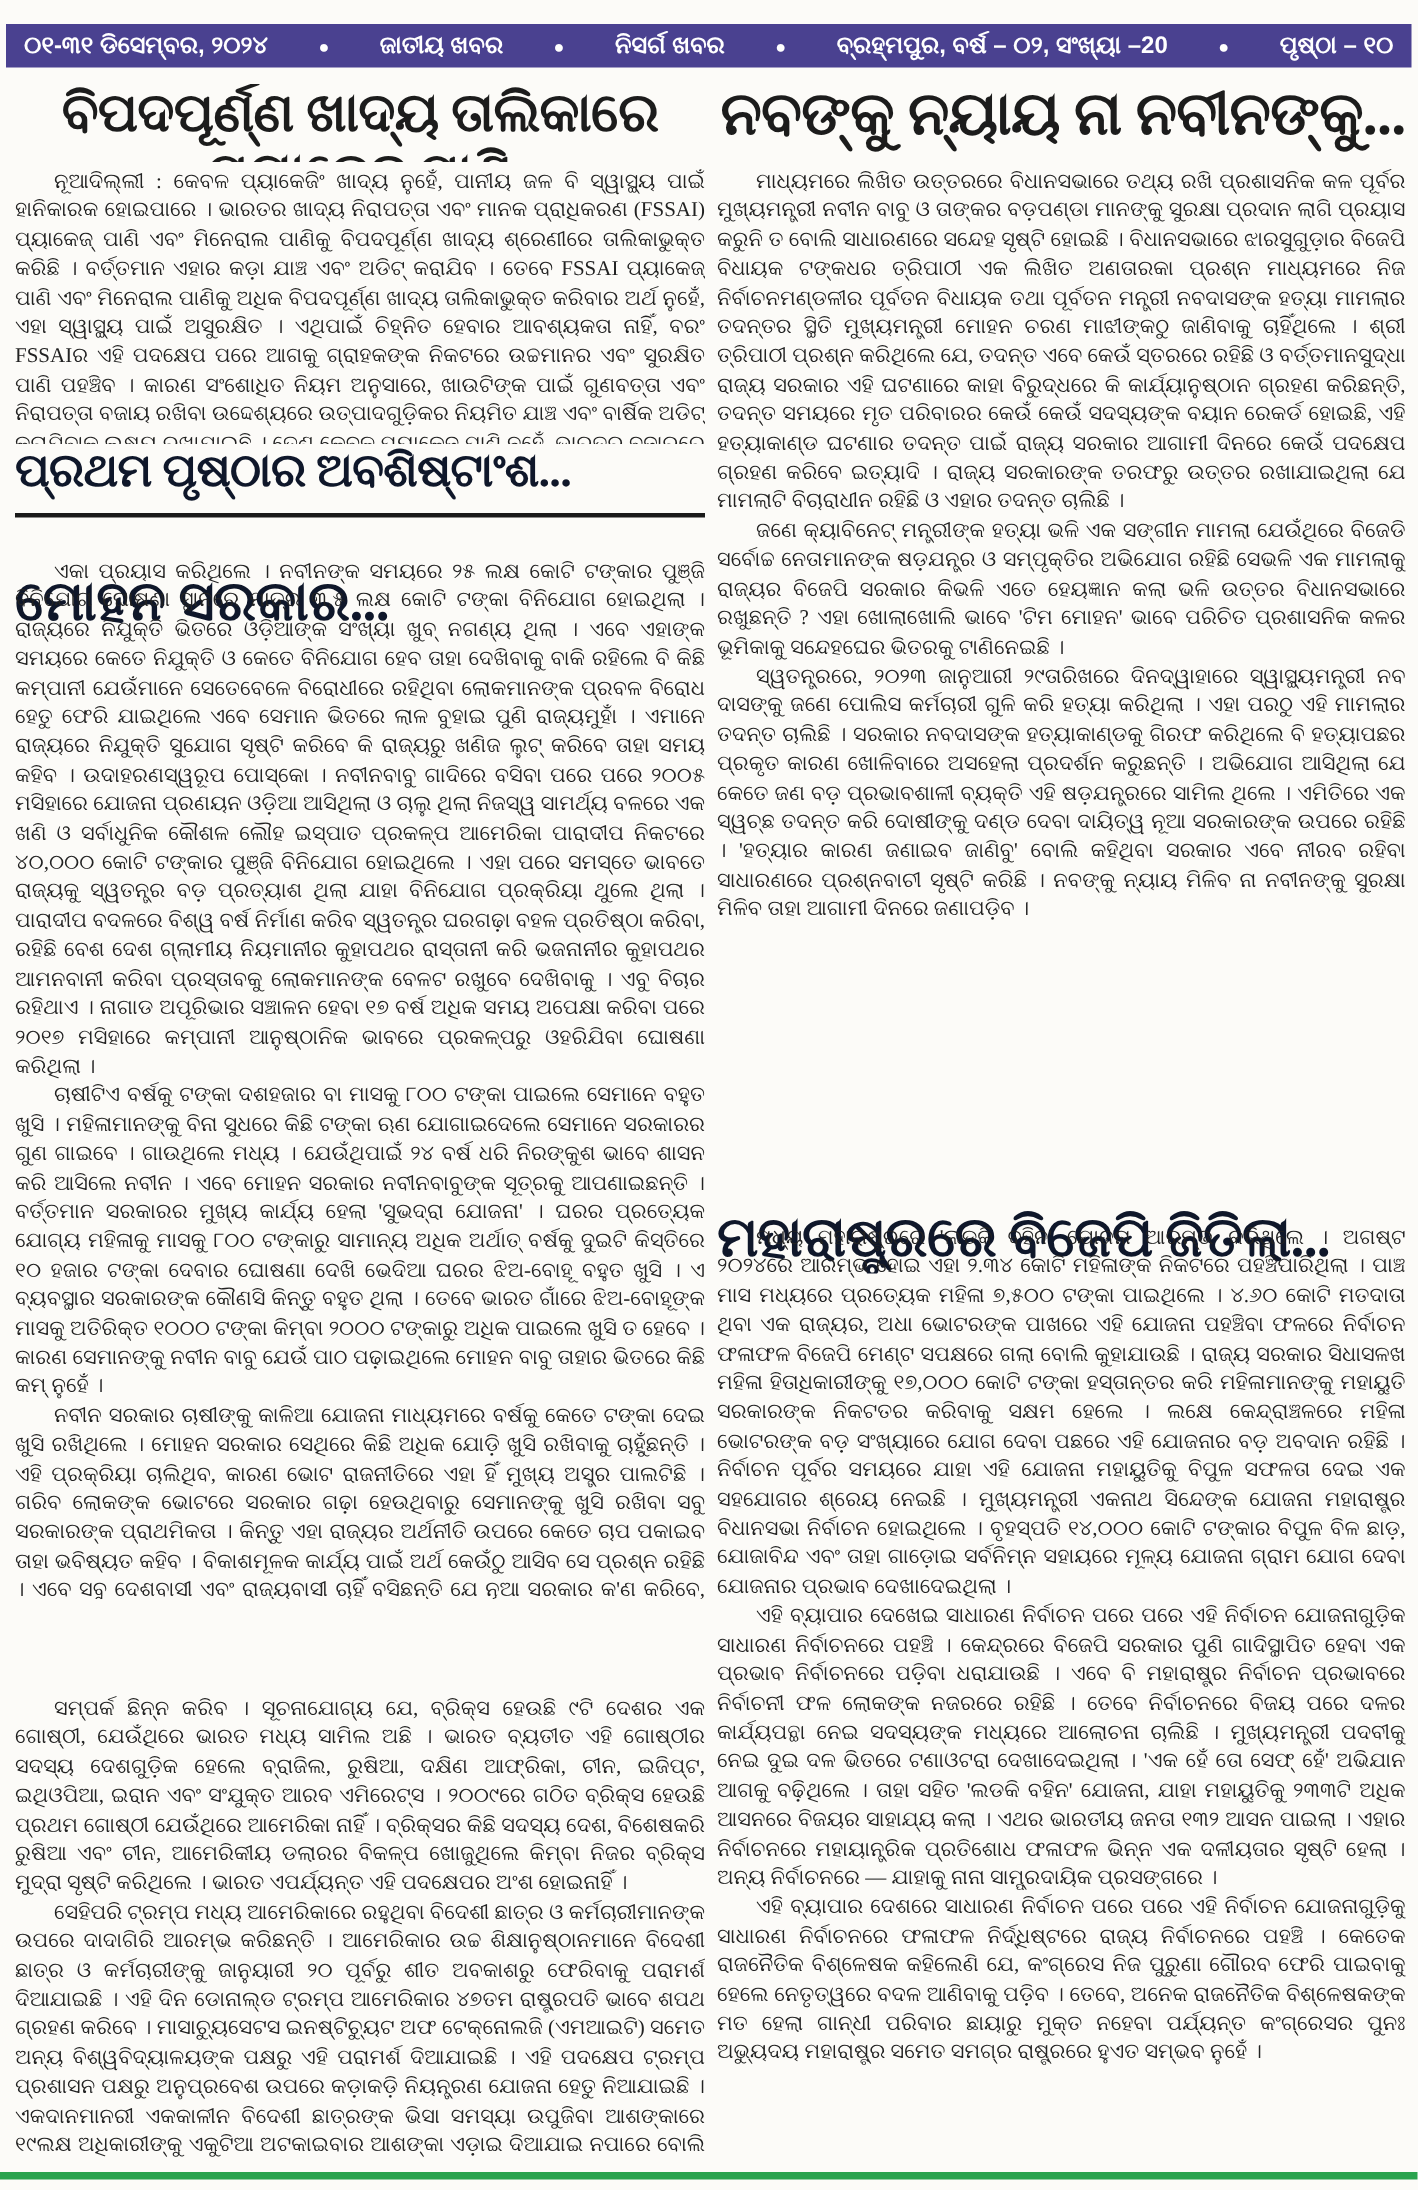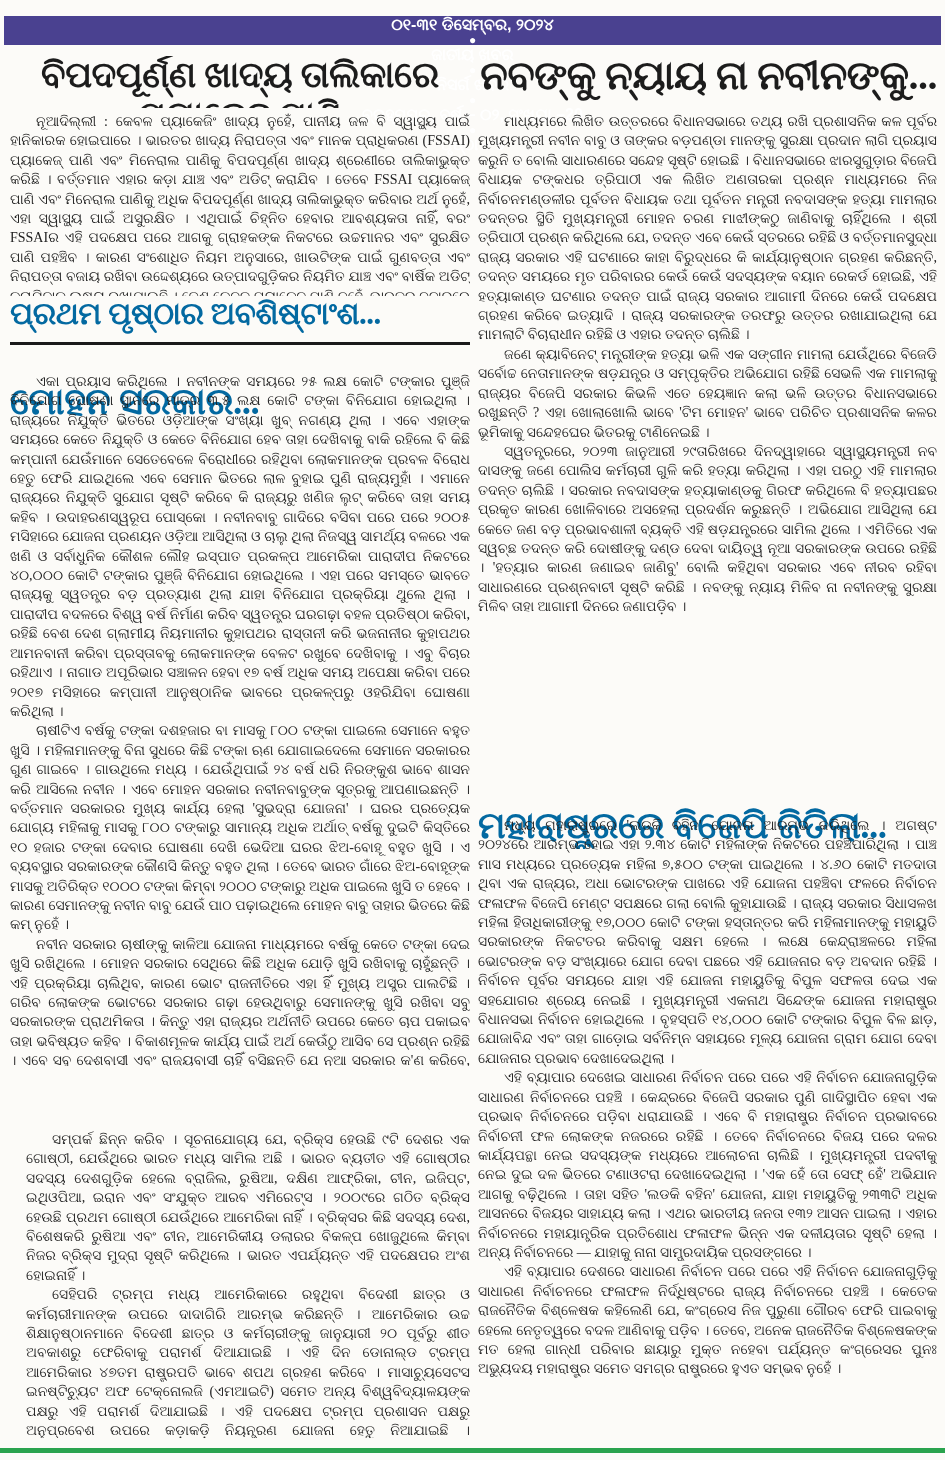--- a/index.html
+++ b/index.html
@@ -8,57 +8,57 @@
     background:#fcfbf8;
     font-family:"Liberation Serif","DejaVu Serif",serif;
     color:#1e1e1e;
   }
   
   .masthead{
     position:absolute;left:4px;right:4px;top:16px;height:29px;
     display:flex;align-items:center;justify-content:space-between;
     padding:0 12px;box-sizing:border-box;
     color:#ffffff;font-family:"Liberation Sans","DejaVu Sans",sans-serif;
-    font-size:16px;font-weight:bold;white-space:nowrap;flex-direction:column;
+    font-size:16px;font-weight:bold;white-space:nowrap;
   }
   .masthead .dot{font-size:12px;line-height:1;}
   
   .col{position:absolute;top:54px;height:1390px;overflow:hidden;}
   .col-left{left:10px;width:460px;}
   .col-right{left:478px;width:459px;}
   .block{position:absolute;left:0;right:0;overflow:hidden;}
   .headline{
     font-weight:bold;color:#1c1c1c;line-height:1.1;
     font-family:"Liberation Serif","DejaVu Serif",serif;
     letter-spacing:-0.5px;
   }
   .hl-left{font-size:36px;text-align:center;}
   .hl-right{font-size:40px;text-align:right;}
   .body-text{font-size:14px;line-height:19.4px;text-align:justify;color:#222;}
   .body-text p{margin:0;text-indent:26px;}
-  .sec-head{font-weight:bold;color:#0369a1;letter-spacing:-0.5px;line-height:1.05;}
+  .sec-head{font-weight:bold;color:#0f172a;letter-spacing:-0.5px;line-height:1.05;}
   .cont-head{font-size:31px;}
   .sub-head{font-size:37px;margin-top:35px;}
   .rule{border:none;border-top:3px solid #1a1a1a;margin:0;}
   .indent-head{padding-left:42px;}
   .footer-rule{position:absolute;left:0;right:0;bottom:7px;height:5px;}
 </style>
 </head>
 <body>
 
 <div class="masthead" style="background: rgb(74, 65, 144); color: rgb(255, 255, 255);">
   <span>୦୧-୩୧ ଡିସେମ୍ବର, ୨୦୨୪</span>
   <span class="dot">●</span>
   <span>ଜାତୀୟ ଖବର</span>
   <span class="dot">●</span>
   <span>ନିସର୍ଗ ଖବର</span>
   <span class="dot">●</span>
   <span>ବ୍ରହ୍ମପୁର, ବର୍ଷ – ୦୨, ସଂଖ୍ୟା –20</span>
   <span class="dot">●</span>
-  <span>ପୃଷ୍ଠା – 9</span>
+  <span>ପୃଷ୍ଠା – ୧୦</span>
 </div>
 
 <div class="col col-left">
   <div class="block headline hl-left" style="top:2px;height:52px;">ବିପଦପୂର୍ଣ୍ଣ ଖାଦ୍ୟ ତାଲିକାରେ ପ୍ୟାକେଜ ପାଣି</div>
 
   <div class="block body-text" style="top:58px;height:184px;">
     <p>ନୂଆଦିଲ୍ଲୀ : କେବଳ ପ୍ୟାକେଜିଂ ଖାଦ୍ୟ ନୁହେଁ, ପାନୀୟ ଜଳ ବି ସ୍ୱାସ୍ଥ୍ୟ ପାଇଁ ହାନିକାରକ ହୋଇପାରେ । ଭାରତର ଖାଦ୍ୟ ନିରାପତ୍ତା ଏବଂ ମାନକ ପ୍ରାଧିକରଣ (FSSAI) ପ୍ୟାକେଜ୍ ପାଣି ଏବଂ ମିନେରାଲ ପାଣିକୁ ବିପଦପୂର୍ଣ୍ଣ ଖାଦ୍ୟ ଶ୍ରେଣୀରେ ତାଲିକାଭୁକ୍ତ କରିଛି । ବର୍ତ୍ତମାନ ଏହାର କଡ଼ା ଯାଞ୍ଚ ଏବଂ ଅଡିଟ୍ କରାଯିବ । ତେବେ FSSAI ପ୍ୟାକେଜ୍ ପାଣି ଏବଂ ମିନେରାଲ ପାଣିକୁ ଅଧିକ ବିପଦପୂର୍ଣ୍ଣ ଖାଦ୍ୟ ତାଲିକାଭୁକ୍ତ କରିବାର ଅର୍ଥ ନୁହେଁ, ଏହା ସ୍ୱାସ୍ଥ୍ୟ ପାଇଁ ଅସୁରକ୍ଷିତ । ଏଥିପାଇଁ ଚିହ୍ନିତ ହେବାର ଆବଶ୍ୟକତା ନାହିଁ, ବରଂ FSSAIର ଏହି ପଦକ୍ଷେପ ପରେ ଆଗକୁ ଗ୍ରାହକଙ୍କ ନିକଟରେ ଉଚ୍ଚମାନର ଏବଂ ସୁରକ୍ଷିତ ପାଣି ପହଞ୍ଚିବ । କାରଣ ସଂଶୋଧିତ ନିୟମ ଅନୁସାରେ, ଖାଉଟିଙ୍କ ପାଇଁ ଗୁଣବତ୍ତା ଏବଂ ନିରାପତ୍ତା ବଜାୟ ରଖିବା ଉଦ୍ଦେଶ୍ୟରେ ଉତ୍ପାଦଗୁଡ଼ିକର ନିୟମିତ ଯାଞ୍ଚ ଏବଂ ବାର୍ଷିକ ଅଡିଟ୍ କରାଯିବାକୁ ଲକ୍ଷ୍ୟ ରଖାଯାଇଛି । ତେଣୁ କେବଳ ପ୍ୟାକେଜ୍ ପାଣି ନୁହେଁ, ଭାରତର ବଜାରରେ ଉପଲବ୍ଧ ଅନ୍ୟ କେତେକ ଖାଦ୍ୟର ମଧ୍ୟ ମାନକ ମାପିବ FSSAI ଯେମିତିକି ଦୁଗ୍ଧ ଏବଂ ଏଥିରୁ ପ୍ରସ୍ତୁତ ହେଉଥିବା ଦ୍ରବ୍ୟ, ବିଭିନ୍ନ ପ୍ରକାର ମାଂସ, ମାଛ, ଅଣ୍ଡା ଏବଂ ଏଥିରୁ ତିଆରି ଖାଦ୍ୟ, ନିର୍ଦିଷ୍ଟ ପୁଷ୍ଟିକର ବ୍ୟବହାର ପାଇଁ ଉଦ୍ଦିଷ୍ଟ ଖାଦ୍ୟ, ପ୍ୟାକେଜ୍ ଖାଦ୍ୟ, ଭାରତୀୟ ମିଠା, ପୁଷ୍ଟିକର ଖାଦ୍ୟ ଏବଂ ଏଥିରୁ ତିଆରି ଖାଦ୍ୟ (ଭିଟାମିନ ଏବଂ ମିନେରାଲ୍ସର ମିଶ୍ରଣରୁ ତିଆରି ହେଉଥିବା ଚାଉଳ) ।</p>
   </div>
 
   <div class="block sec-head cont-head" style="top:244px;height:42px;">ପ୍ରଥମ ପୃଷ୍ଠାର ଅବଶିଷ୍ଟାଂଶ...</div>
@@ -67,21 +67,21 @@
   <div class="block sec-head sub-head" style="top:294px;height:38px;">ମୋହନ ସରକାର...</div>
 
   <div class="block body-text" style="top:318px;height:694px;">
     <p>ଏକା ପ୍ରୟାସ କରିଥିଲେ ।  ନବୀନଙ୍କ ସମୟରେ ୨୫ ଲକ୍ଷ କୋଟି ଟଙ୍କାର ପୁଞ୍ଜି ବିନିଯୋଗ ଘୋଷଣା ସ୍ଥାନରେ ମାତ୍ର ୩.୫ ଲକ୍ଷ କୋଟି ଟଙ୍କା ବିନିଯୋଗ ହୋଇଥିଲା । ରାଜ୍ୟରେ ନିଯୁକ୍ତି ଭିତରେ ଓଡ଼ିଆଙ୍କ ସଂଖ୍ୟା ଖୁବ୍ ନଗଣ୍ୟ ଥିଲା । ଏବେ ଏହାଙ୍କ ସମୟରେ କେତେ ନିଯୁକ୍ତି ଓ କେତେ ବିନିଯୋଗ ହେବ ତାହା ଦେଖିବାକୁ ବାକି ରହିଲେ ବି କିଛି କମ୍ପାନୀ ଯେଉଁମାନେ ସେତେବେଳେ ବିରୋଧୀରେ ରହିଥିବା ଲୋକମାନଙ୍କ ପ୍ରବଳ ବିରୋଧ ହେତୁ ଫେରି ଯାଇଥିଲେ ଏବେ ସେମାନ ଭିତରେ ଲାଳ ବୁହାଇ ପୁଣି ରାଜ୍ୟମୁହାଁ । ଏମାନେ ରାଜ୍ୟରେ ନିଯୁକ୍ତି ସୁଯୋଗ ସୃଷ୍ଟି କରିବେ କି ରାଜ୍ୟରୁ ଖଣିଜ ଲୁଟ୍ କରିବେ ତାହା ସମୟ କହିବ । ଉଦାହରଣସ୍ୱରୂପ ପୋସ୍କୋ । ନବୀନବାବୁ ଗାଦିରେ ବସିବା ପରେ ପରେ ୨୦୦୫ ମସିହାରେ ଯୋଜନା ପ୍ରଣୟନ ଓଡ଼ିଆ ଆସିଥିଲା ଓ ଚାଲୁ ଥିଲା ନିଜସ୍ୱ ସାମର୍ଥ୍ୟ ବଳରେ ଏକ ଖଣି ଓ ସର୍ବାଧୁନିକ କୌଶଳ ଲୌହ ଇସ୍ପାତ ପ୍ରକଳ୍ପ ଆମେରିକା ପାରାଦୀପ ନିକଟରେ ୪୦,୦୦୦ କୋଟି ଟଙ୍କାର ପୁଞ୍ଜି ବିନିଯୋଗ ହୋଇଥିଲେ । ଏହା ପରେ ସମସ୍ତେ ଭାବତେ ରାଜ୍ୟକୁ ସ୍ୱତନ୍ତ୍ର ବଡ଼ ପ୍ରତ୍ୟାଶ ଥିଲା ଯାହା ବିନିଯୋଗ ପ୍ରକ୍ରିୟା ଥୁଲେ ଥିଲା । ପାରାଦୀପ ବଦଳରେ ବିଶ୍ୱ ବର୍ଷ ନିର୍ମାଣ କରିବ ସ୍ୱତନ୍ତ୍ର ଘରଗଢ଼ା ବହଳ ପ୍ରତିଷ୍ଠା କରିବା, ରହିଛି ବେଶ ଦେଶ ଗ୍ଲାମୀୟ ନିୟମାନୀର କୁହାପଥର ରାସ୍ତାନୀ କରି ଭଜନାନୀର କୁହାପଥର ଆମନବାନୀ କରିବା ପ୍ରସ୍ତାବକୁ ଲୋକମାନଙ୍କ ବେଳଟ ରଖୁବେ ଦେଖିବାକୁ । ଏବୁ ବିଚାର ରହିଥାଏ । ନାଗାଡ ଅପୂରିଭାର ସଞ୍ଚାଳନ ହେବା ୧୭ ବର୍ଷ ଅଧିକ ସମୟ ଅପେକ୍ଷା କରିବା ପରେ ୨୦୧୭ ମସିହାରେ କମ୍ପାନୀ ଆନୁଷ୍ଠାନିକ ଭାବରେ ପ୍ରକଳ୍ପରୁ ଓହରିଯିବା ଘୋଷଣା କରିଥିଲା ।</p>
     <p>ଚାଷୀଟିଏ ବର୍ଷକୁ ଟଙ୍କା ଦଶହଜାର ବା ମାସକୁ ୮୦୦ ଟଙ୍କା ପାଇଲେ ସେମାନେ ବହୁତ ଖୁସି । ମହିଳାମାନଙ୍କୁ ବିନା ସୁଧରେ କିଛି ଟଙ୍କା ଋଣ ଯୋଗାଇଦେଲେ ସେମାନେ ସରକାରର ଗୁଣ ଗାଇବେ । ଗାଉଥିଲେ ମଧ୍ୟ । ଯେଉଁଥିପାଇଁ ୨୪ ବର୍ଷ ଧରି ନିରଙ୍କୁଶ ଭାବେ ଶାସନ କରି ଆସିଲେ ନବୀନ । ଏବେ  ମୋହନ ସରକାର ନବୀନବାବୁଙ୍କ ସୂତ୍ରକୁ ଆପଣାଇଛନ୍ତି । ବର୍ତ୍ତମାନ ସରକାରର ମୁଖ୍ୟ କାର୍ଯ୍ୟ ହେଲା 'ସୁଭଦ୍ରା ଯୋଜନା' । ଘରର ପ୍ରତ୍ୟେକ ଯୋଗ୍ୟ ମହିଳାକୁ ମାସକୁ ୮୦୦ ଟଙ୍କାରୁ ସାମାନ୍ୟ ଅଧିକ ଅର୍ଥାତ୍ ବର୍ଷକୁ ଦୁଇଟି କିସ୍ତିରେ ୧୦ ହଜାର ଟଙ୍କା ଦେବାର ଘୋଷଣା ଦେଖି ଭେଦିଆ ଘରର ଝିଅ-ବୋହୂ ବହୁତ ଖୁସି ।  ଏ ବ୍ୟବସ୍ଥାର ସରକାରଙ୍କ କୌଣସି କିନ୍ତୁ ବହୁତ ଥିଲା । ତେବେ ଭାରତ ଗାଁରେ ଝିଅ-ବୋହୂଙ୍କ ମାସକୁ ଅତିରିକ୍ତ ୧୦୦୦ ଟଙ୍କା କିମ୍ବା ୨୦୦୦ ଟଙ୍କାରୁ ଅଧିକ ପାଇଲେ ଖୁସି ତ ହେବେ । କାରଣ ସେମାନଙ୍କୁ ନବୀନ ବାବୁ ଯେଉଁ ପାଠ ପଢ଼ାଇଥିଲେ ମୋହନ ବାବୁ ତାହାର ଭିତରେ କିଛି କମ୍ ନୁହେଁ ।</p>
     <p>ନବୀନ ସରକାର ଚାଷୀଙ୍କୁ କାଳିଆ ଯୋଜନା ମାଧ୍ୟମରେ ବର୍ଷକୁ କେତେ ଟଙ୍କା ଦେଇ ଖୁସି ରଖିଥିଲେ । ମୋହନ ସରକାର ସେଥିରେ କିଛି ଅଧିକ ଯୋଡ଼ି ଖୁସି ରଖିବାକୁ ଚାହୁଁଛନ୍ତି । ଏହି ପ୍ରକ୍ରିୟା ଚାଲିଥିବ, କାରଣ ଭୋଟ ରାଜନୀତିରେ ଏହା ହିଁ ମୁଖ୍ୟ ଅସ୍ତ୍ର ପାଲଟିଛି । ଗରିବ ଲୋକଙ୍କ ଭୋଟରେ ସରକାର ଗଢ଼ା ହେଉଥିବାରୁ ସେମାନଙ୍କୁ ଖୁସି ରଖିବା ସବୁ ସରକାରଙ୍କ ପ୍ରାଥମିକତା । କିନ୍ତୁ ଏହା ରାଜ୍ୟର ଅର୍ଥନୀତି ଉପରେ କେତେ ଚାପ ପକାଇବ ତାହା ଭବିଷ୍ୟତ କହିବ । ବିକାଶମୂଳକ କାର୍ଯ୍ୟ ପାଇଁ ଅର୍ଥ କେଉଁଠୁ ଆସିବ ସେ ପ୍ରଶ୍ନ ରହିଛି । ଏବେ ସବୁ ଦେଶବାସୀ ଏବଂ ରାଜ୍ୟବାସୀ ଚାହିଁ ବସିଛନ୍ତି ଯେ ନୂଆ ସରକାର କ'ଣ କରିବେ, ପୂର୍ବ ସରକାରଙ୍କ ଯୋଜନାଗୁଡ଼ିକ ଅତୁଟ ରହିବେ କି ?</p>
 
   </div>
 
 
-  <div class="block body-text" style="top:1076px;height:308px;margin-left:16px;">
+  <div class="block body-text" style="top:1076px;height:308px;">
     <p>ସମ୍ପର୍କ ଛିନ୍ନ କରିବ । ସୂଚନାଯୋଗ୍ୟ ଯେ, ବ୍ରିକ୍ସ ହେଉଛି ୯ଟି ଦେଶର ଏକ ଗୋଷ୍ଠୀ, ଯେଉଁଥିରେ ଭାରତ ମଧ୍ୟ ସାମିଲ ଅଛି । ଭାରତ ବ୍ୟତୀତ ଏହି ଗୋଷ୍ଠୀର ସଦସ୍ୟ ଦେଶଗୁଡ଼ିକ ହେଲେ ବ୍ରାଜିଲ, ରୁଷିଆ, ଦକ୍ଷିଣ ଆଫ୍ରିକା, ଚୀନ, ଇଜିପ୍ଟ, ଇଥିଓପିଆ, ଇରାନ ଏବଂ ସଂଯୁକ୍ତ ଆରବ ଏମିରେଟ୍ସ । ୨୦୦୯ରେ ଗଠିତ ବ୍ରିକ୍ସ ହେଉଛି ପ୍ରଥମ ଗୋଷ୍ଠୀ ଯେଉଁଥିରେ ଆମେରିକା ନାହିଁ । ବ୍ରିକ୍ସର କିଛି ସଦସ୍ୟ ଦେଶ, ବିଶେଷକରି ରୁଷିଆ ଏବଂ ଚୀନ, ଆମେରିକୀୟ ଡଲାରର ବିକଳ୍ପ ଖୋଜୁଥିଲେ କିମ୍ବା ନିଜର ବ୍ରିକ୍ସ ମୁଦ୍ରା ସୃଷ୍ଟି କରିଥିଲେ । ଭାରତ ଏପର୍ଯ୍ୟନ୍ତ ଏହି ପଦକ୍ଷେପର ଅଂଶ ହୋଇନାହିଁ ।</p>
     <p>ସେହିପରି ଟ୍ରମ୍ପ ମଧ୍ୟ ଆମେରିକାରେ ରହୁଥିବା ବିଦେଶୀ ଛାତ୍ର ଓ କର୍ମଚାରୀମାନଙ୍କ ଉପରେ ଦାଦାଗିରି ଆରମ୍ଭ କରିଛନ୍ତି ।  ଆମେରିକାର ଉଚ୍ଚ ଶିକ୍ଷାନୁଷ୍ଠାନମାନେ ବିଦେଶୀ ଛାତ୍ର ଓ କର୍ମଚାରୀଙ୍କୁ ଜାନୁୟାରୀ ୨୦ ପୂର୍ବରୁ ଶୀତ ଅବକାଶରୁ ଫେରିବାକୁ ପରାମର୍ଶ ଦିଆଯାଇଛି । ଏହି ଦିନ ଡୋନାଲ୍ଡ ଟ୍ରମ୍ପ ଆମେରିକାର ୪୭ତମ ରାଷ୍ଟ୍ରପତି ଭାବେ ଶପଥ ଗ୍ରହଣ କରିବେ । ମାସାଚ୍ୟୁସେଟସ ଇନଷ୍ଟିଚ୍ୟୁଟ ଅଫ ଟେକ୍ନୋଲଜି (ଏମଆଇଟି) ସମେତ ଅନ୍ୟ ବିଶ୍ୱବିଦ୍ୟାଳୟଙ୍କ ପକ୍ଷରୁ ଏହି ପରାମର୍ଶ ଦିଆଯାଇଛି । ଏହି ପଦକ୍ଷେପ ଟ୍ରମ୍ପ ପ୍ରଶାସନ ପକ୍ଷରୁ ଅନୁପ୍ରବେଶ ଉପରେ କଡ଼ାକଡ଼ି ନିୟନ୍ତ୍ରଣ ଯୋଜନା ହେତୁ ନିଆଯାଇଛି । ଏକଦାନମାନରୀ ଏକକାଳୀନ ବିଦେଶୀ ଛାତ୍ରଙ୍କ ଭିସା ସମସ୍ୟା ଉପୁଜିବା ଆଶଙ୍କାରେ ୧୯ଲକ୍ଷ ଅଧିକାରୀଙ୍କୁ ଏକୁଟିଆ ଅଟକାଇବାର ଆଶଙ୍କା ଏଡ଼ାଇ ଦିଆଯାଇ ନପାରେ ବୋଲି ସୂଚନା ମିଳିଛି ।</p>
 
   </div>
 </div>
 
 <div class="col col-right">
   <div class="block headline hl-right" style="top:0px;height:54px;">ନବଙ୍କୁ ନ୍ୟାୟ ନା ନବୀନଙ୍କୁ...</div>
 
   <div class="block body-text" style="top:58px;height:656px;">

